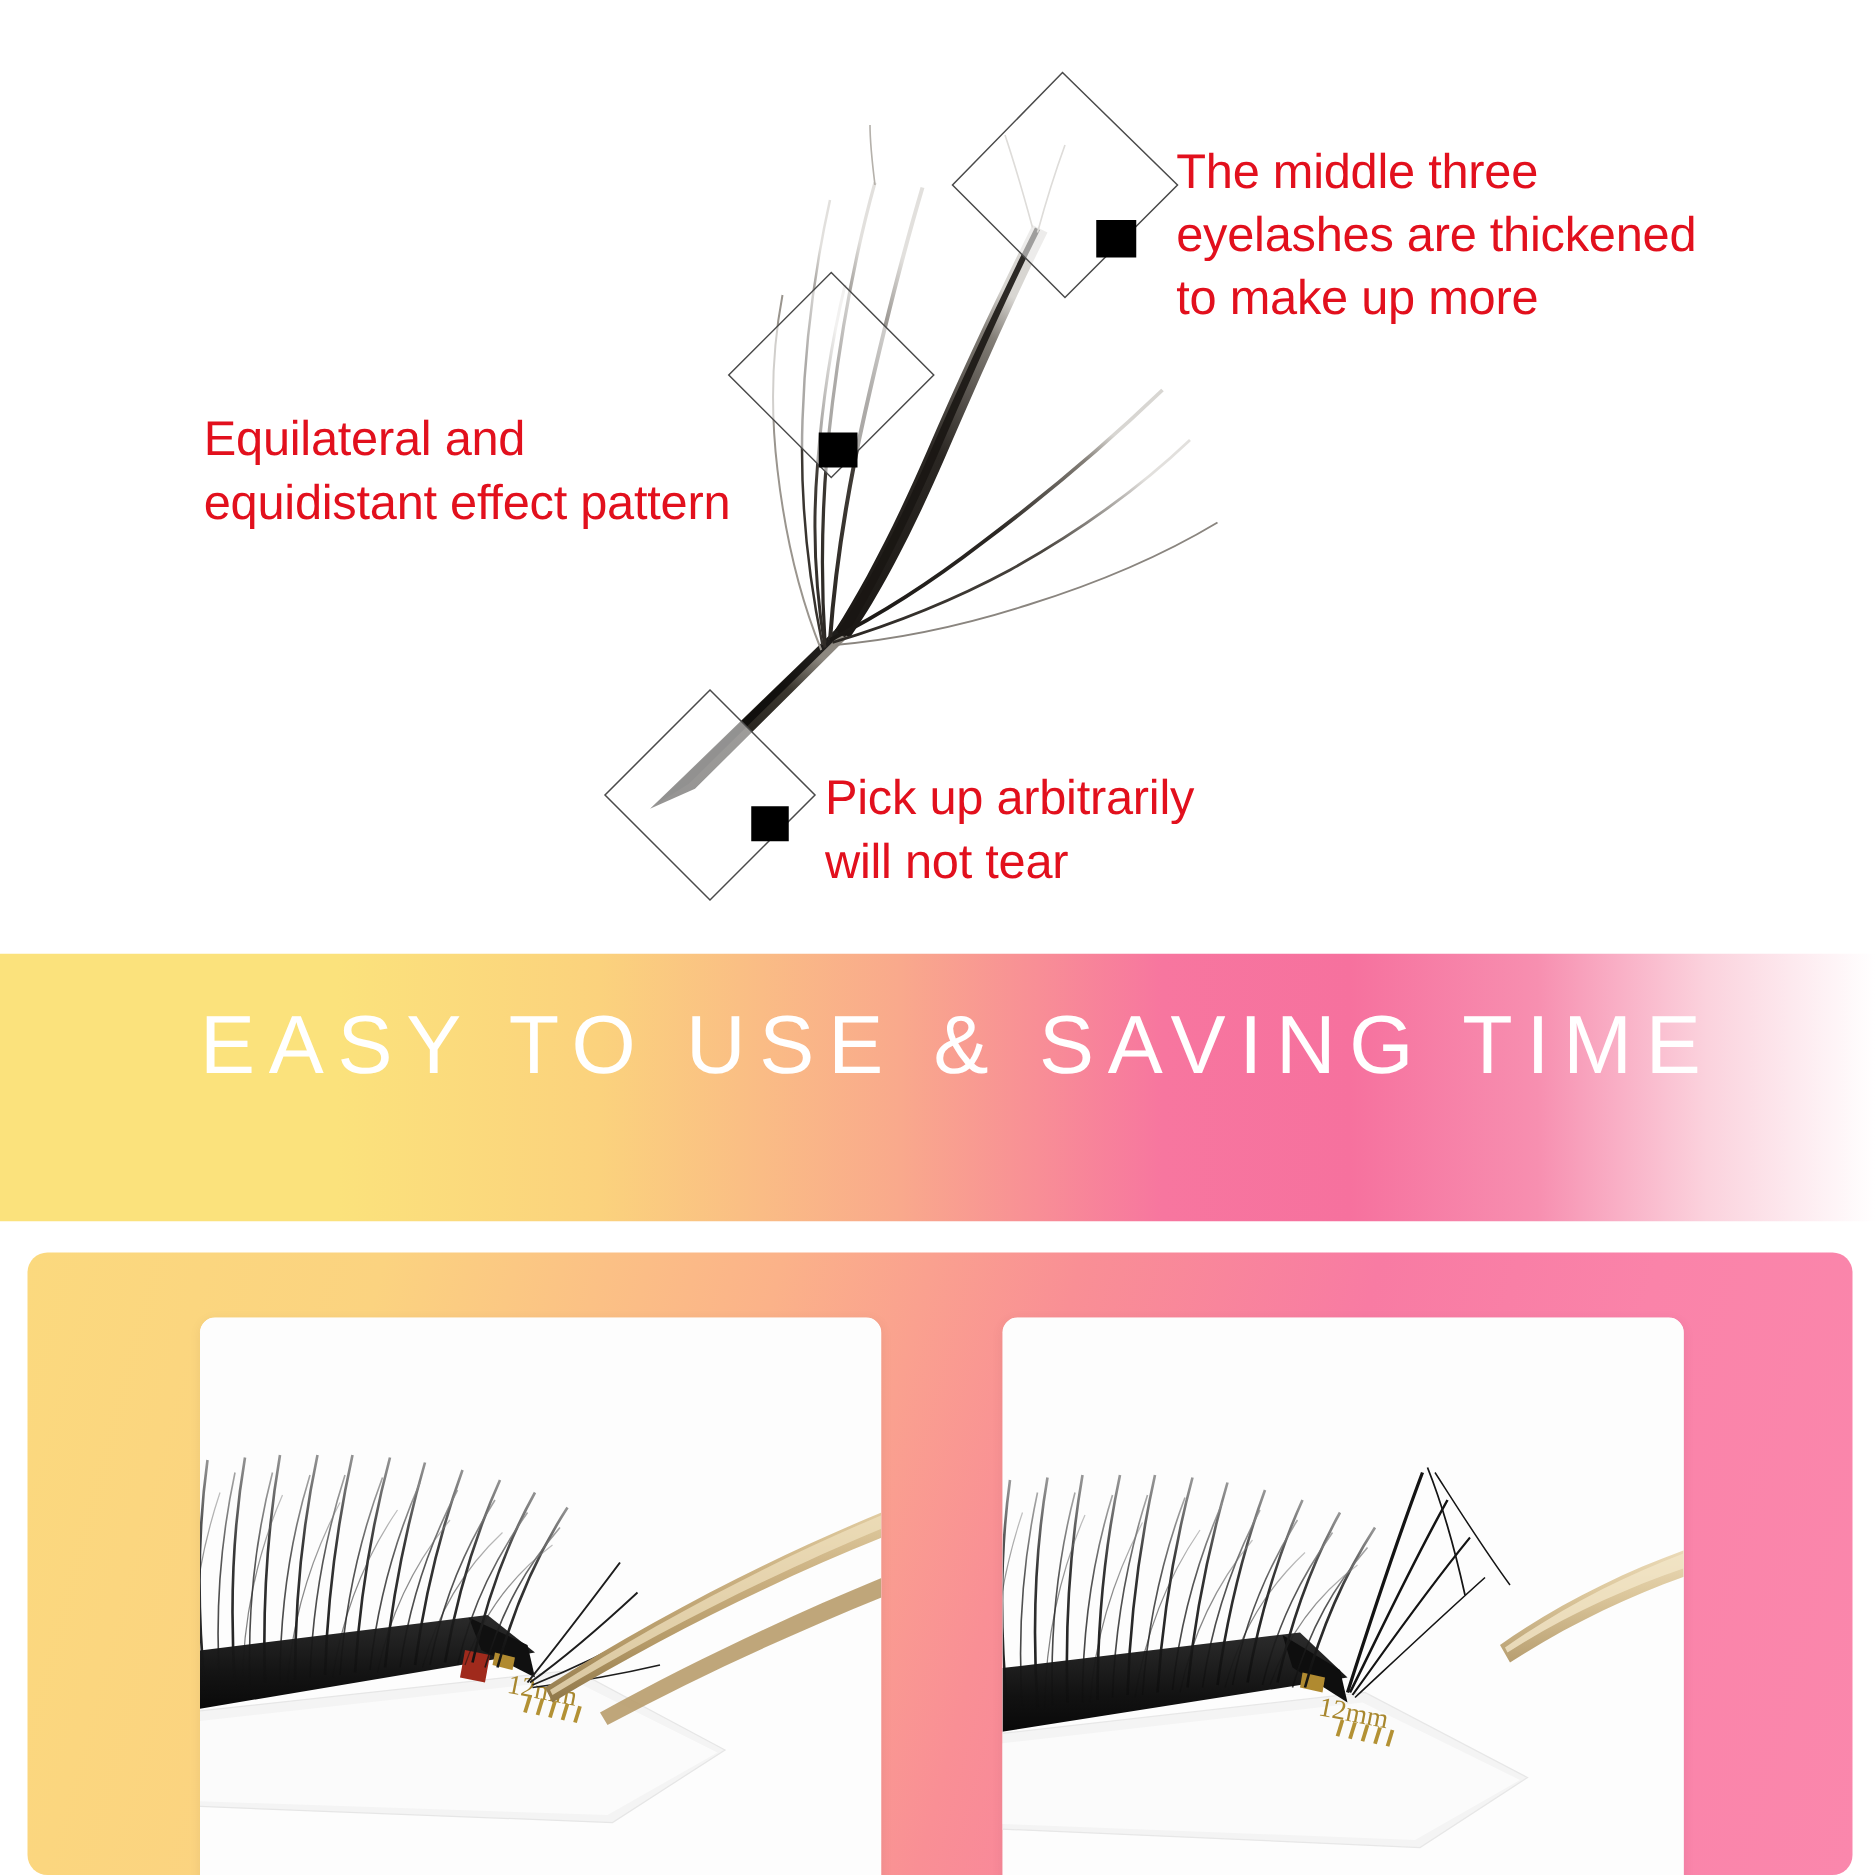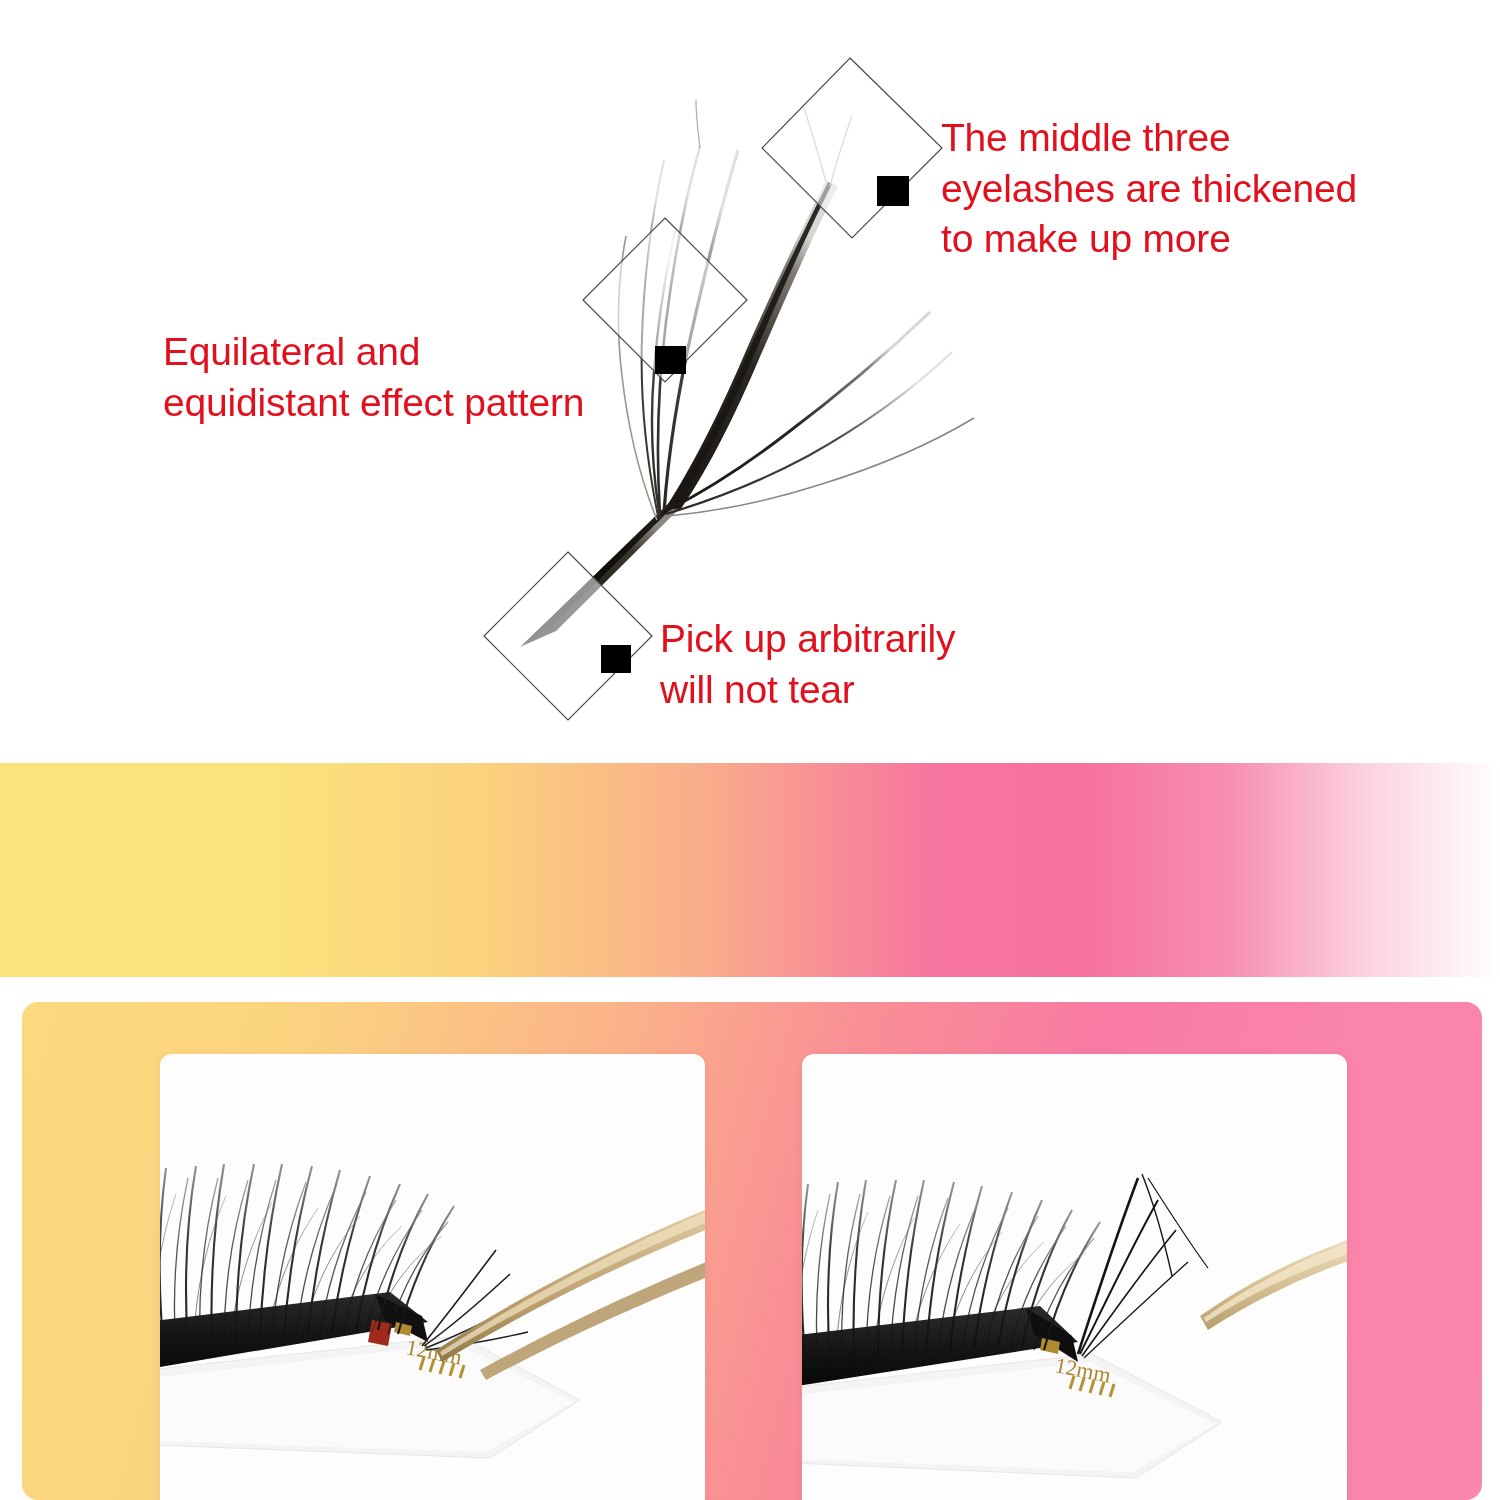--- a/index.html
+++ b/index.html
@@ -171,20 +171,21 @@
 to make up more</div>
 
   <div class="callout-label" id="callout-left">Equilateral and
 equidistant effect pattern</div>
 
   <div class="callout-label" id="callout-bottom">Pick up arbitrarily
 will not tear</div>
 </section>
 
 <section id="promo-banner">
+  <div id="promo-title">EASY TO USE &amp; SAVING TIME</div>
 </section>
 
 <section id="photos-panel">
 
   <div class="photo-card" id="photo-card-left">
     <svg class="photo-svg" viewBox="0 0 545 470" preserveAspectRatio="xMidYMid slice">
       <defs>
         <linearGradient id="tweezerGradL" x1="0" y1="0" x2="0" y2="1">
           <stop offset="0%" stop-color="#e3cfa4"></stop>
           <stop offset="35%" stop-color="#cbb182"></stop>

